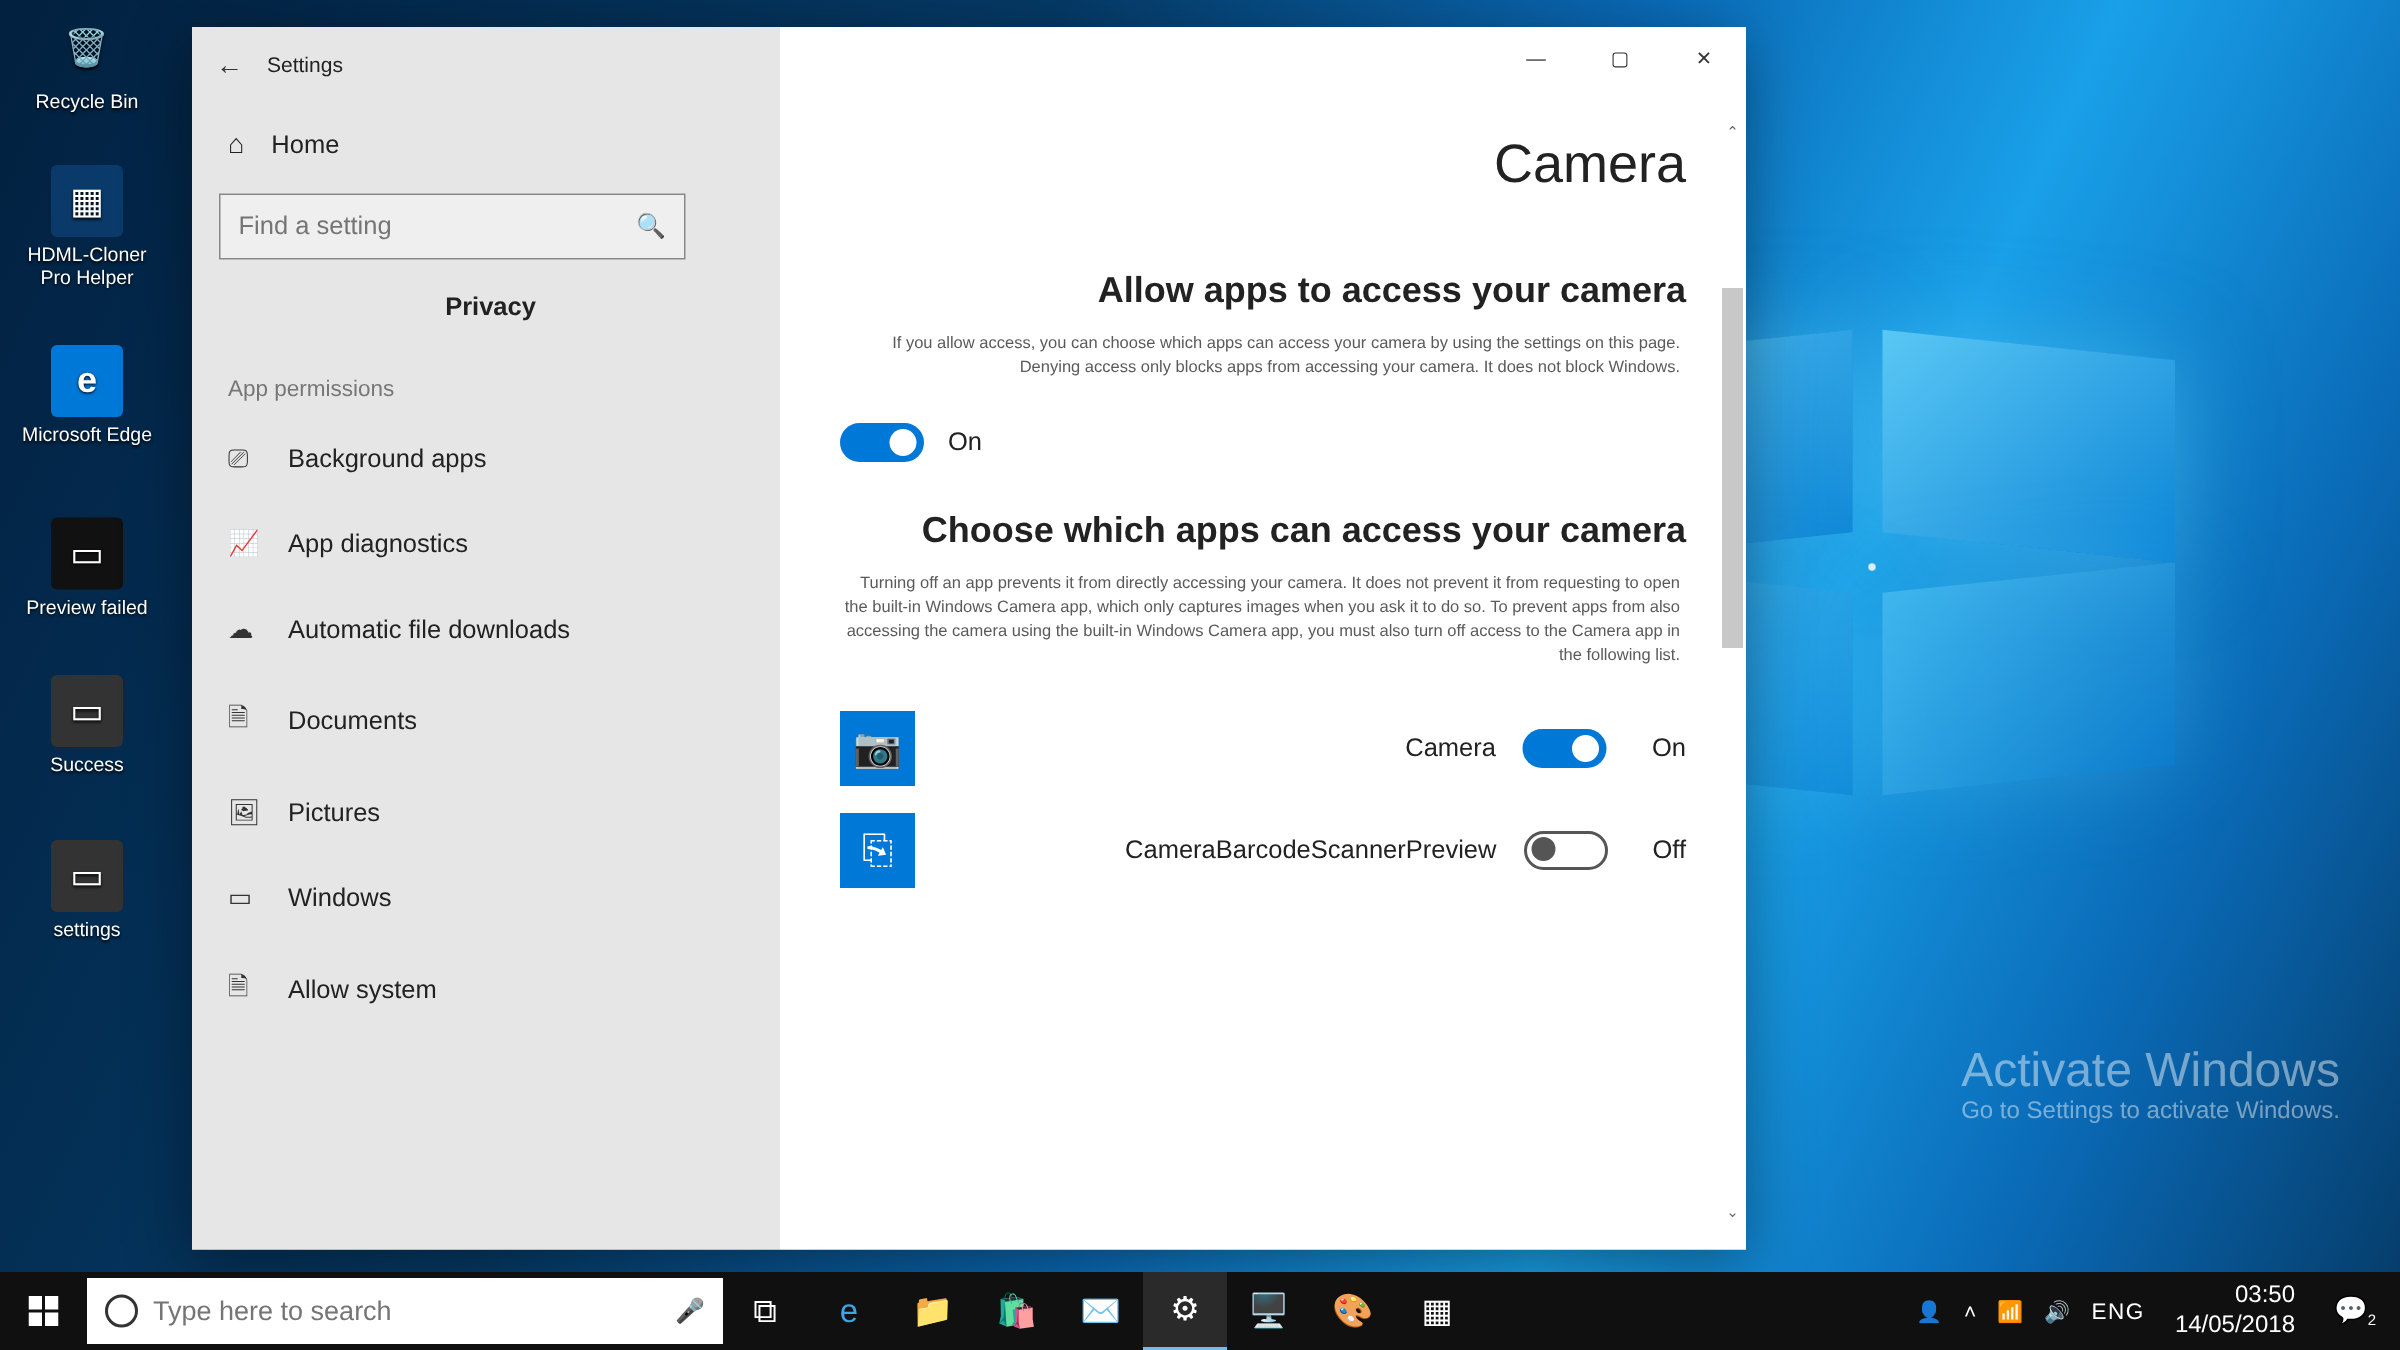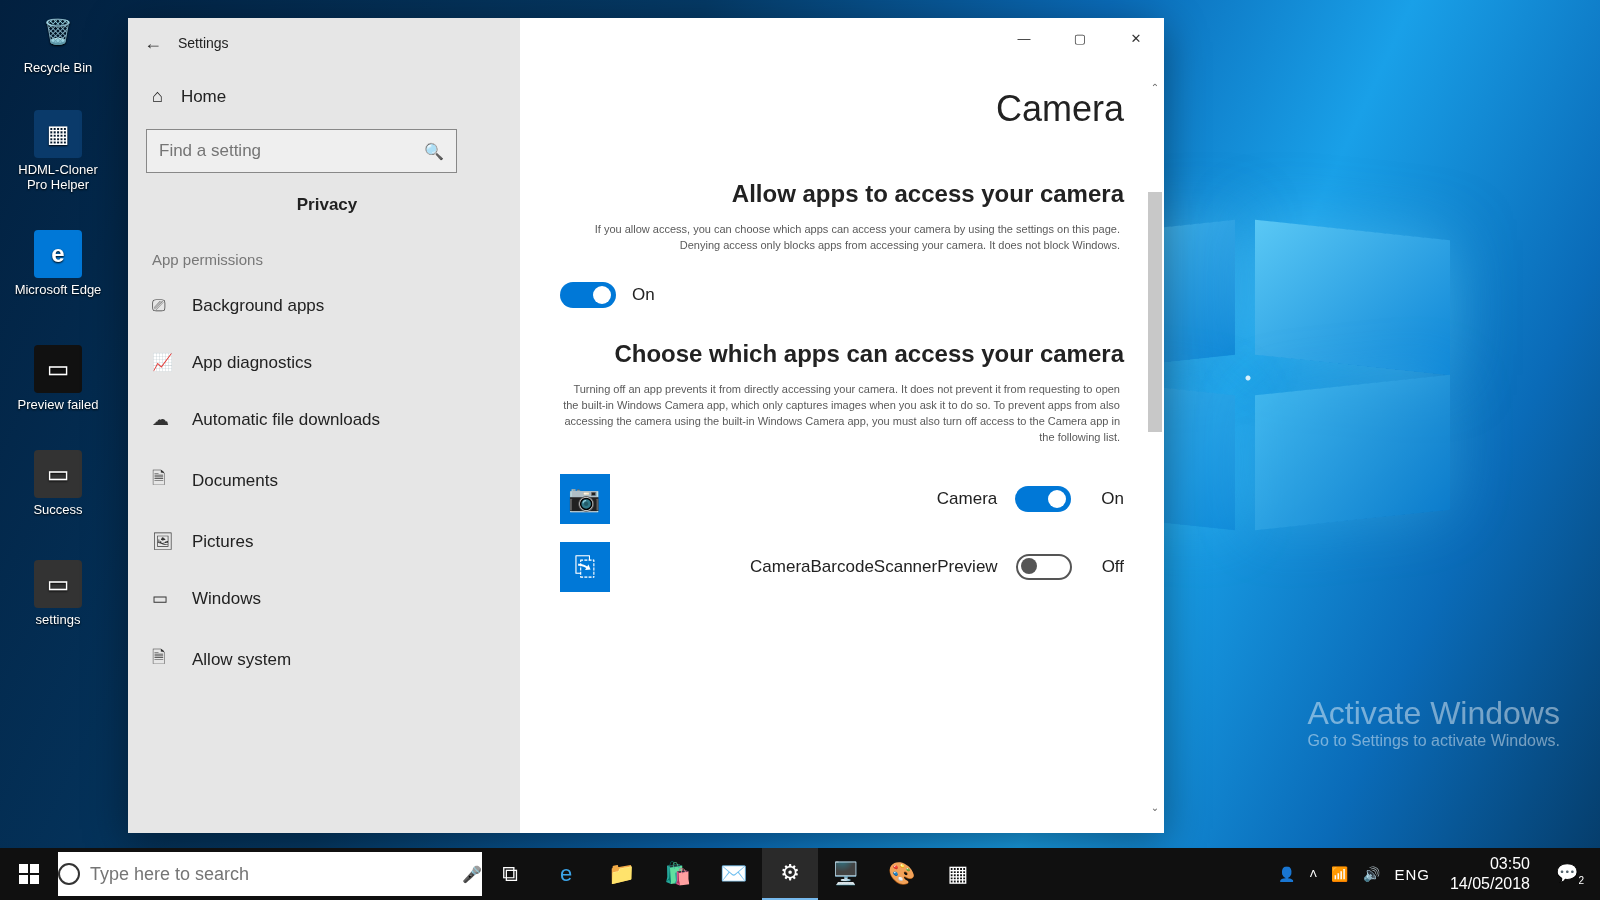--- a/index.html
+++ b/index.html
@@ -73,21 +73,21 @@
 
   .vscroll{position:absolute;right:0;top:64px;width:18px;height:740px;}
   .vscroll .up,.vscroll .dn{height:20px;text-align:center;font-size:10px;color:#666;}
   .vscroll .track{height:700px;position:relative;}
   .vscroll .thumb{position:absolute;left:2px;width:14px;background:#c8c8c8;}
 
   
   .taskbar{position:absolute;left:0;bottom:0;width:100%;height:52px;background:#101010;display:flex;align-items:center;color:#fff;}
   .start{width:58px;height:52px;display:flex;align-items:center;justify-content:center;}
   .start svg{width:20px;height:20px;}
-  .searchbox{width:424px;height:44px;background:#fff;display:flex;align-items:center;padding:0 0;gap:10px;color:#555;}
+  .searchbox{width:424px;height:44px;background:#fff;display:flex;align-items:center;padding:0 12px;gap:10px;color:#555;}
   .searchbox .cort{width:22px;height:22px;border:2px solid #333;border-radius:50%;}
   .searchbox input{flex:1;border:0;outline:0;font-size:18px;color:#555;background:transparent;}
   .tb-icon{width:56px;height:52px;display:flex;align-items:center;justify-content:center;font-size:22px;}
   .tb-icon.active{background:#2a2a2a;border-bottom:2px solid #76b9ed;}
   .tray{margin-left:auto;display:flex;align-items:center;gap:14px;padding:0 10px;font-size:14px;}
   .tray .lang{font-size:15px;letter-spacing:1px;}
   .clock{text-align:right;font-size:16px;line-height:1.25;padding:0 6px;}
   .notif{width:40px;text-align:center;font-size:18px;}
 </style>
 </head>

